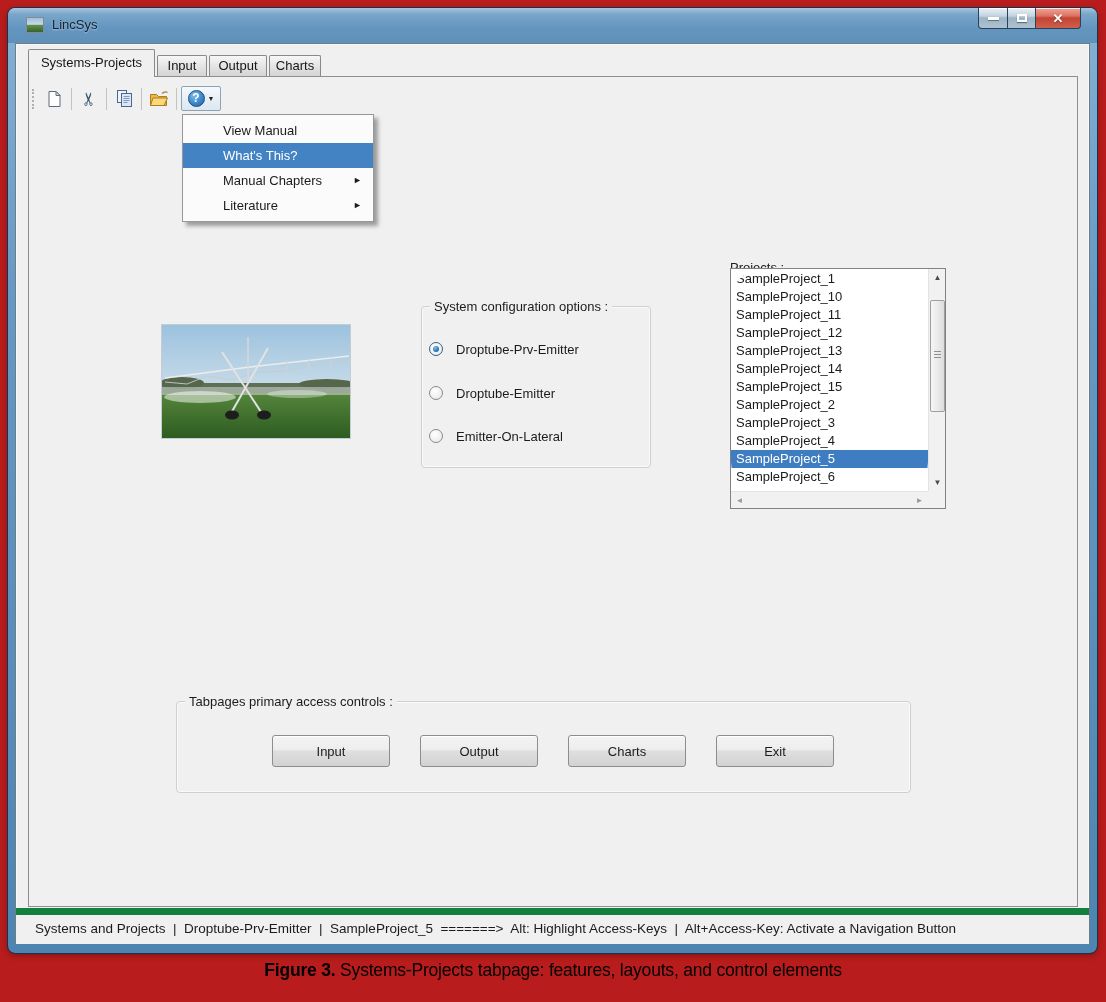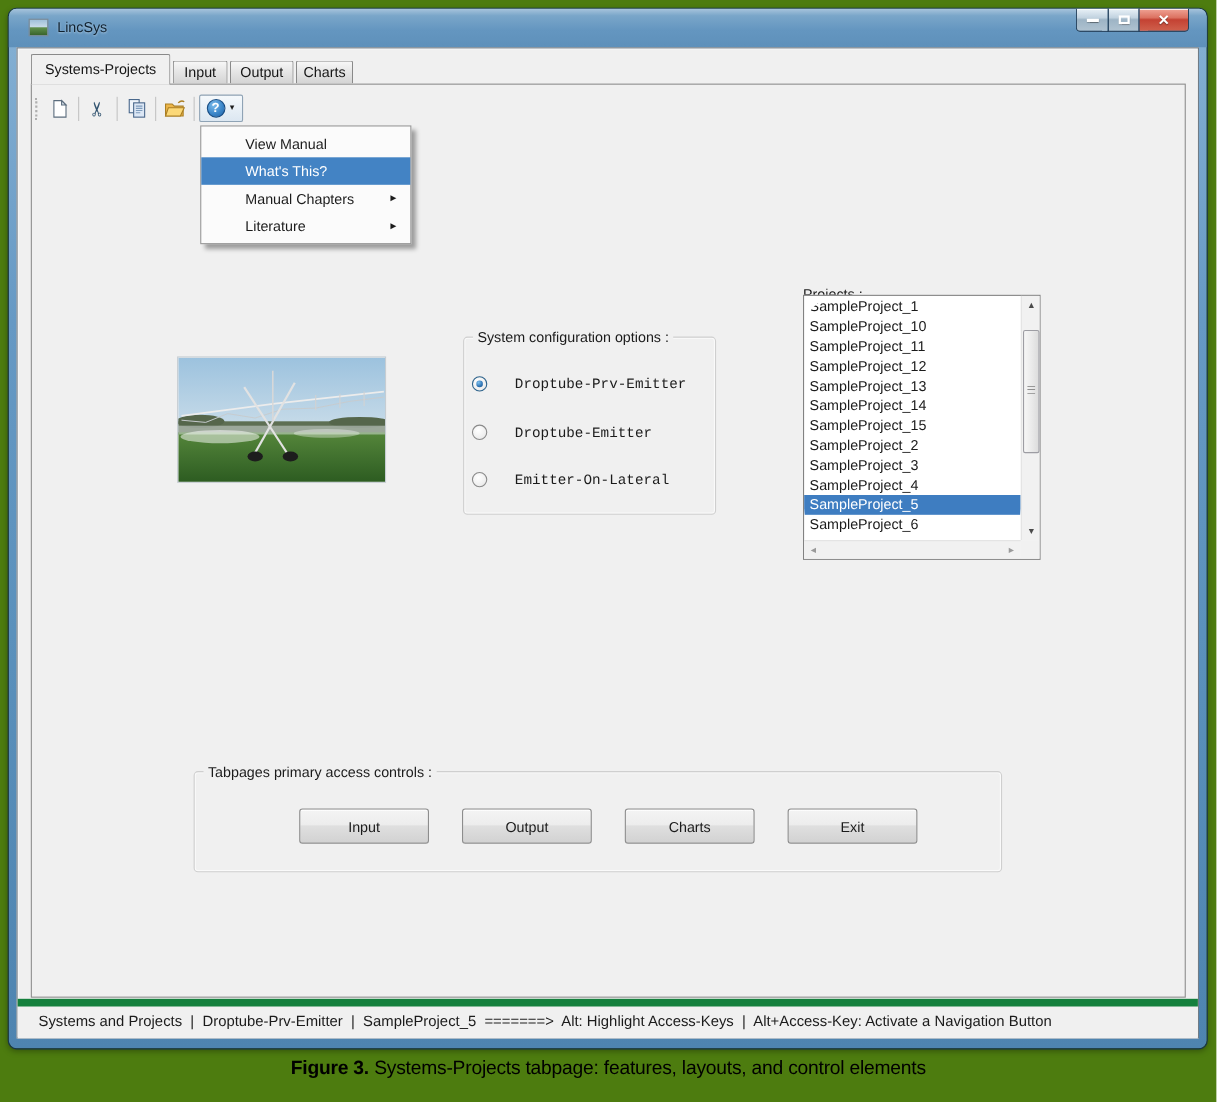--- a/index.html
+++ b/index.html
@@ -1,17 +1,17 @@
 <!DOCTYPE html>
 <html><head>
 <meta charset="utf-8">
 <style>
   * { margin:0; padding:0; box-sizing:border-box; }
   html,body { width:1106px; height:1002px; background:#FFFFFF; font-family:"Liberation Sans", sans-serif; overflow:hidden; }
-  .page { position:relative; width:1106px; height:1002px; background:#4d7c0f; }
+  .page { position:relative; width:1106px; height:1002px; background:#b91c1c; }
 
   
   .window { position:absolute; left:8px; top:8px; width:1089px; height:945px;
     border-radius:7px; outline:1px solid #17344E;
     background:linear-gradient(180deg,#86B1D4 0%,#6699C4 30%,#5B91BC 60%,#4E84B0 100%);
     box-shadow:0 2px 6px rgba(0,0,0,0.35); }
   .titlebar { position:absolute; left:0; top:0; right:0; height:35px; border-radius:7px 7px 0 0;
     background:linear-gradient(180deg,#A7C4DC 0%,#7AA6C9 18%,#6496C0 55%,#5E90BA 100%); }
   .app-icon { position:absolute; left:18px; top:9px; width:18px; height:16px; border:1px solid #7D8B96;
     background:linear-gradient(180deg,#9FC0DA 0%,#C7DAE8 45%,#5F8F4C 52%,#38632C 100%); }
@@ -67,21 +67,21 @@
 
   
   .pivot-img { position:absolute; left:145px; top:280px; width:190px; height:115px; border:1px solid #C6CDD2; overflow:hidden; }
 
   
   .groupbox { position:absolute; border:1px solid #CFCFCF; border-radius:4px; box-shadow:inset 0 0 0 1px #FAFAFA; }
   .gb-label { position:absolute; top:-8px; left:8px; background:#F0F0F0; padding:0 4px; font-size:13px; color:#1B1B1B; white-space:nowrap; }
   .gb-config { left:405px; top:262px; width:230px; height:162px; }
   .gb-nav { left:160px; top:657px; width:735px; height:92px; }
 
-  .radio-row { position:absolute; left:7px; display:flex; align-items:center; gap:25px; height:18px; cursor:default;font-family:Liberation Mono, monospace; }
+  .radio-row { position:absolute; left:7px; display:flex; align-items:center; gap:13px; height:18px; cursor:default; }
   .radio { width:14px; height:14px; border-radius:50%; border:1px solid #8A8A8A;
     background:radial-gradient(circle at 40% 35%,#FFFFFF 0%,#EDEDED 70%,#DDDDDD 100%); position:relative; }
   .radio.on { border-color:#2C628B; }
   .radio.on::after { content:""; position:absolute; left:3px; top:3px; width:6px; height:6px; border-radius:50%;
     background:radial-gradient(circle at 35% 30%,#7EC0EE 0%,#2F74B4 60%,#1C5186 100%); }
   .radio-label { font-size:13px; color:#1B1B1B; }
 
   
   .projects-label { position:absolute; left:714px; top:216px; font-size:13px; color:#1B1B1B; }
   .listbox { position:absolute; left:714px; top:224px; width:216px; height:241px; background:#FFFFFF; border:1px solid #828282; }

